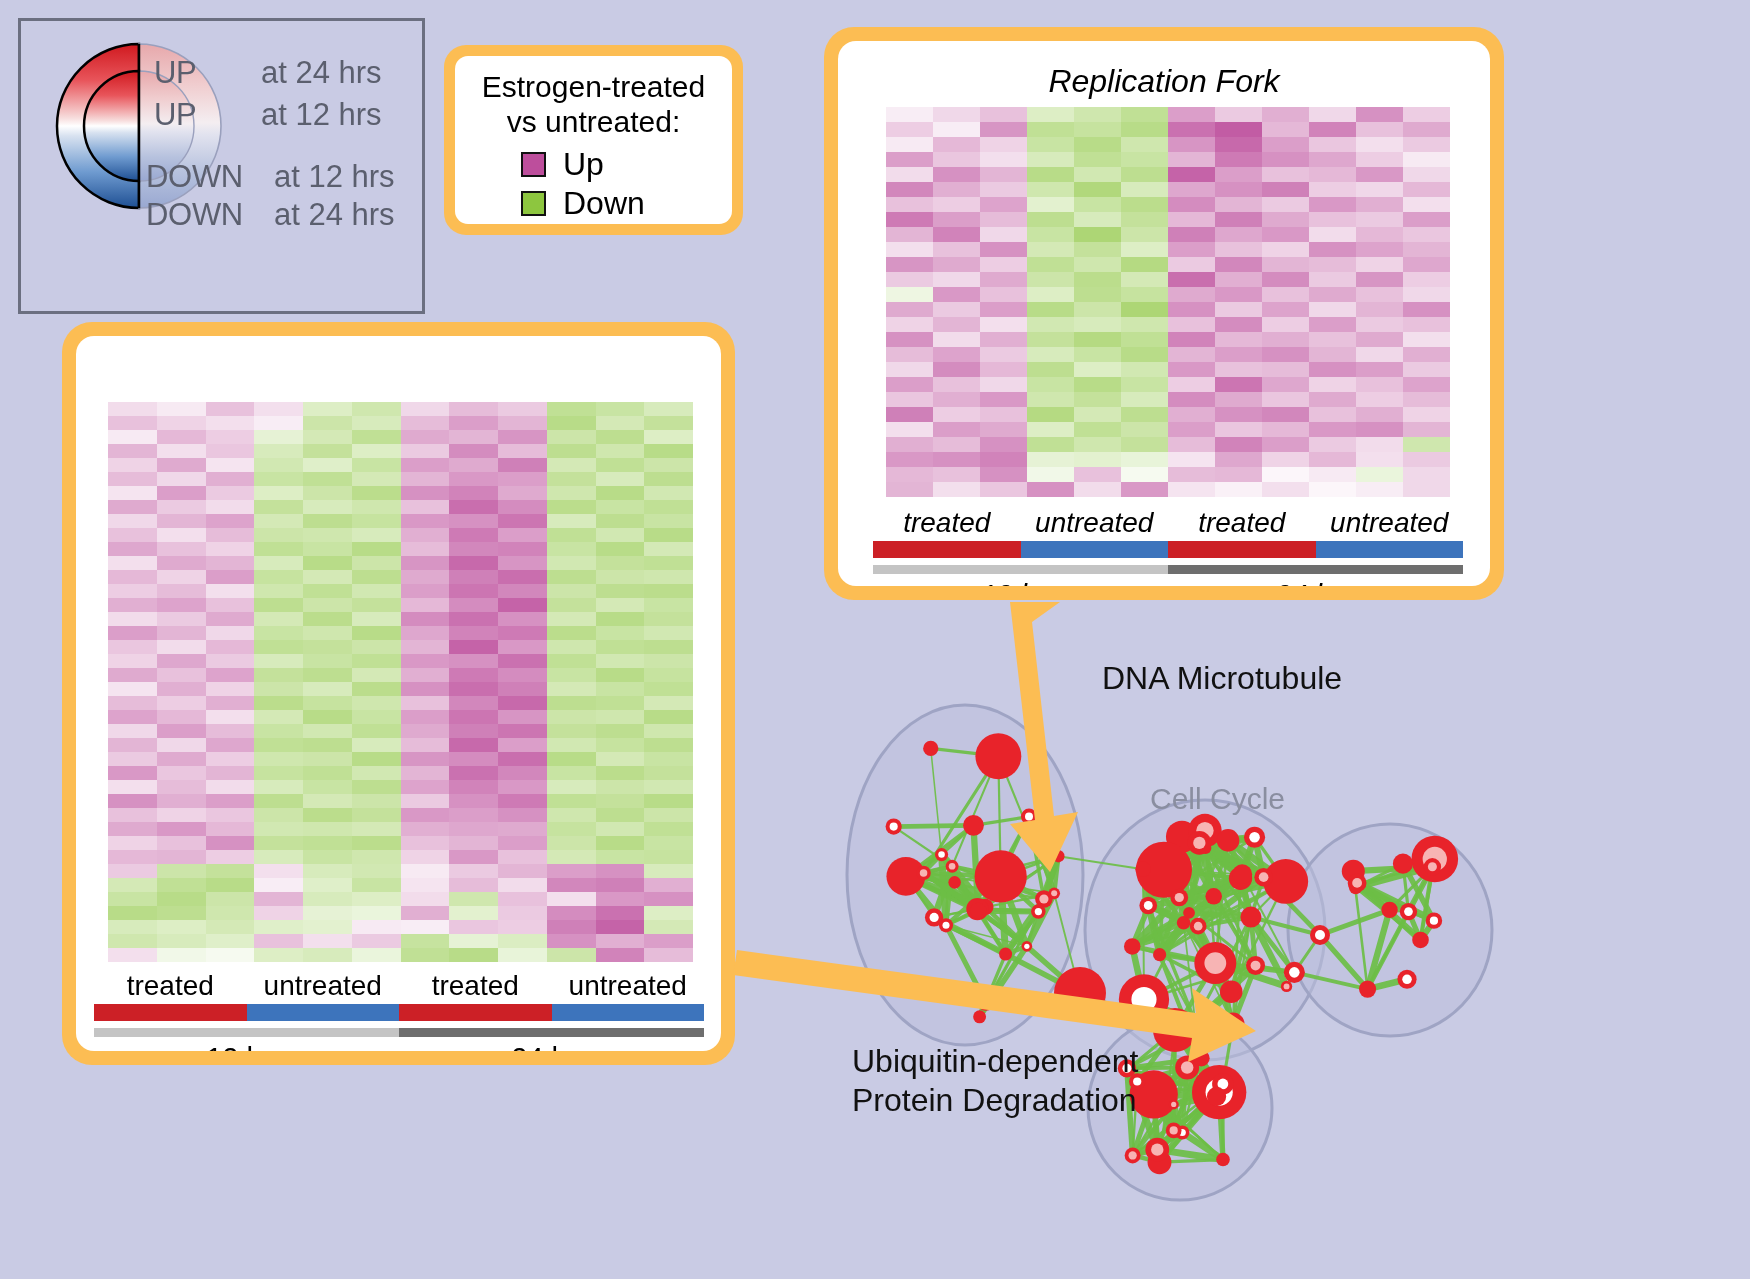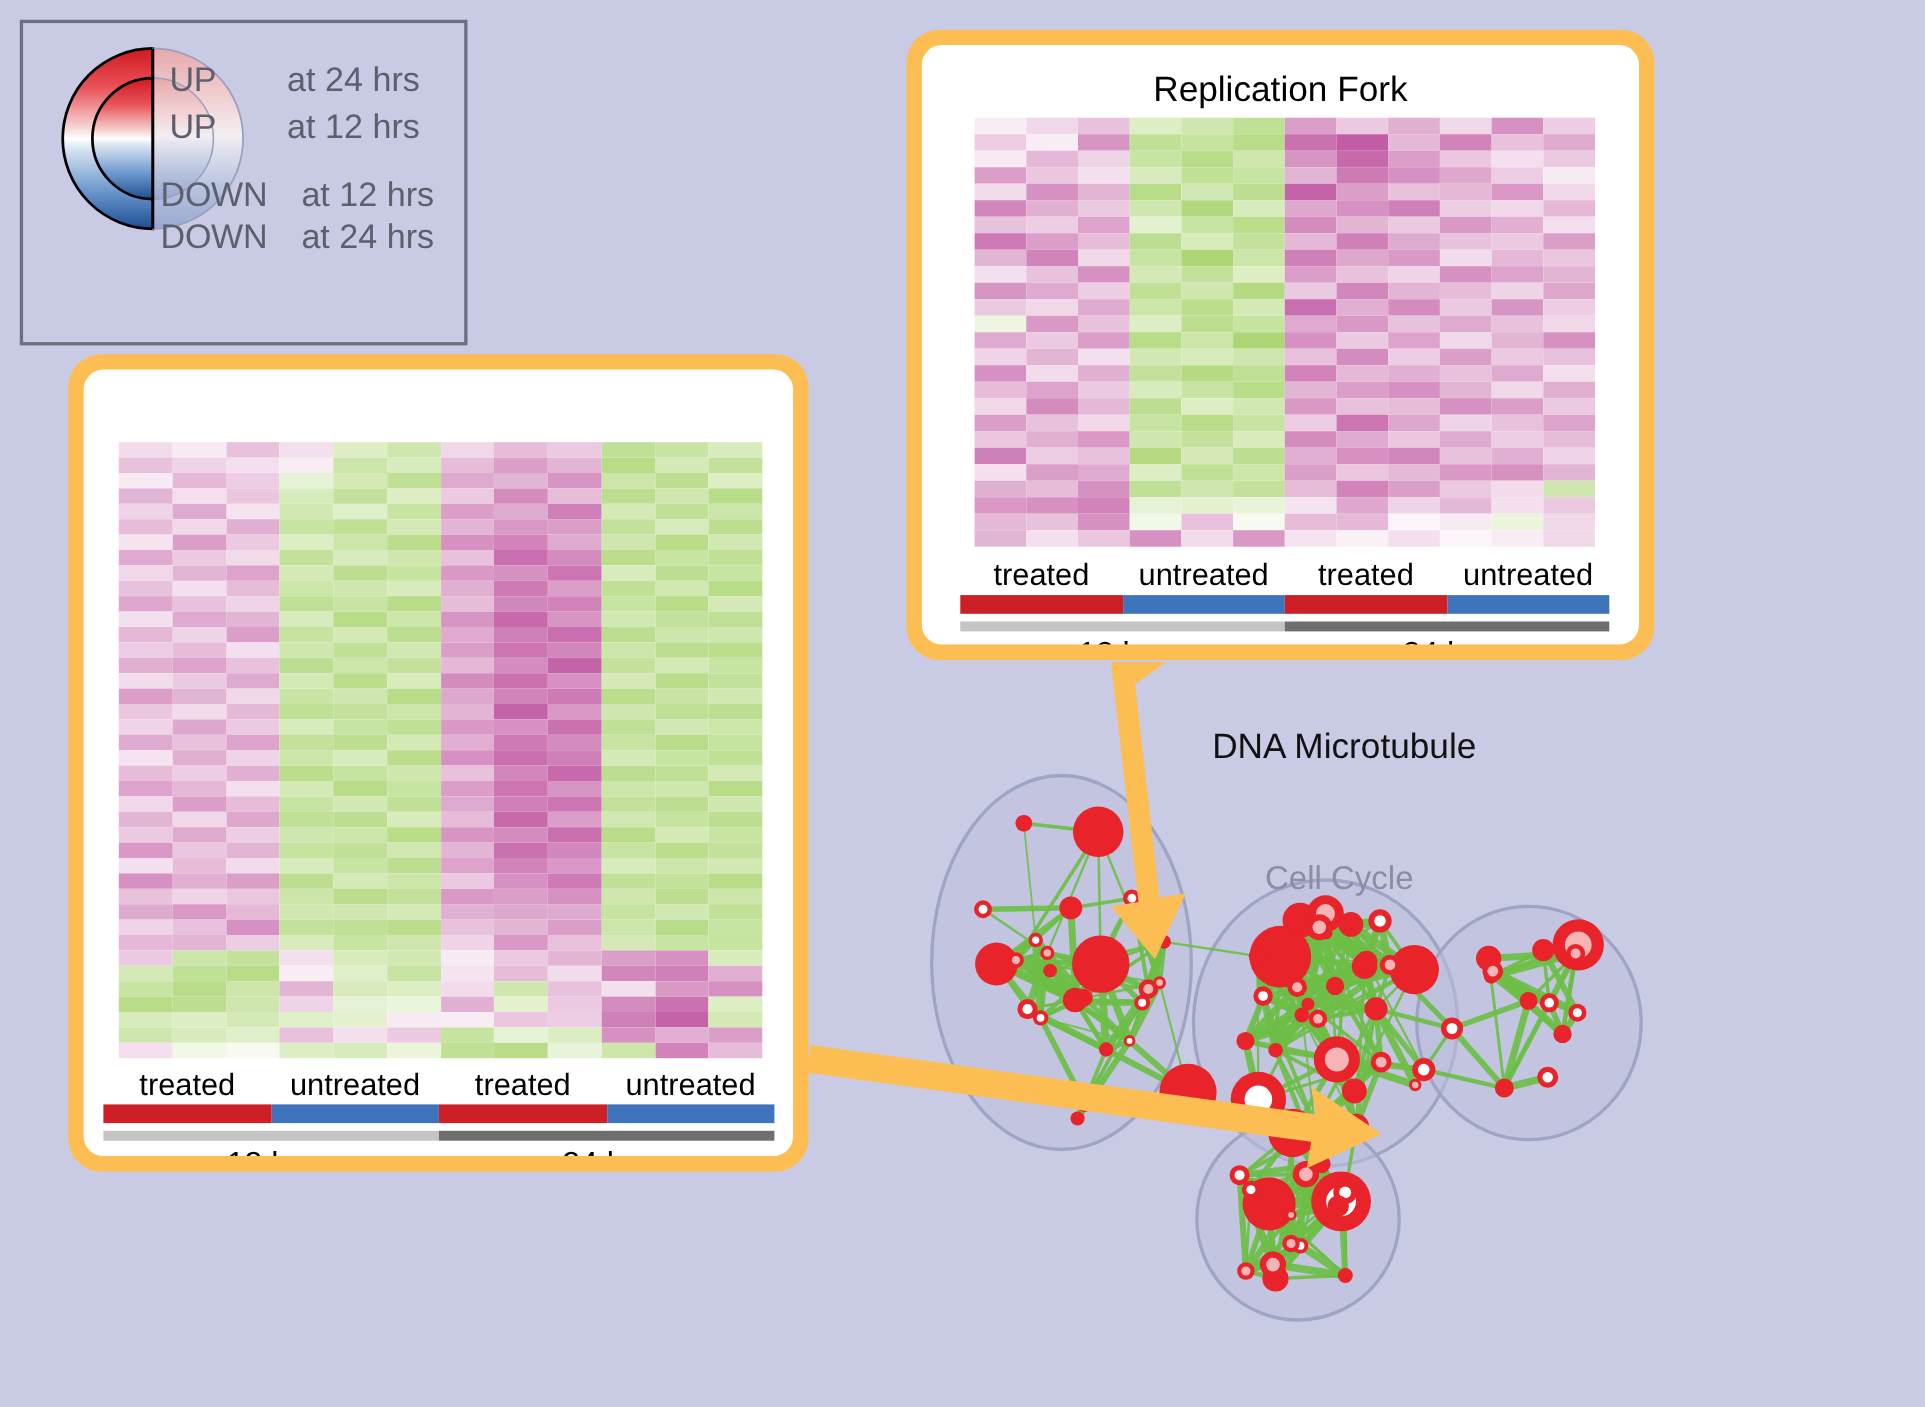--- a/index.html
+++ b/index.html
@@ -36,21 +36,21 @@
   #legend-card{left:444px;top:45px;width:299px;height:190px;border-radius:22px;padding:11px;}
   #legend-card .inner{border-radius:13px;}
   #legend-title{
     position:absolute;left:0;right:0;top:14px;text-align:center;
     font-size:30px;line-height:1.16;color:#000;
   }
   .legend-entry{position:absolute;left:66px;display:flex;align-items:center;gap:17px;}
   .legend-swatch{width:25px;height:25px;border:2px solid #111;box-sizing:border-box;display:block;}
   .legend-label{font-size:32px;color:#000;line-height:1;}
 
-  #repfork-card{left:824px;top:27px;width:680px;height:573px;}
+  #repfork-card{left:824px;top:27px;width:680px;height:573px;font-style:italic;}
   #apc-card{left:62px;top:322px;width:673px;height:743px;}
 
   .hm-title{
     position:absolute;left:0;right:0;text-align:center;font-size:32px;color:#000;font-weight:400;
   }
 
   .heatgrid{position:absolute;display:grid;}
   .heatgrid div{width:100%;height:100%;}
 
   
@@ -118,20 +118,36 @@
     <div class="ck-row" style="left:125px;top:138px;">DOWN</div>
     <div class="ck-hrs" style="left:253px;top:138px;">at 12 hrs</div>
 
     <div class="ck-row" style="left:125px;top:176px;">DOWN</div>
     <div class="ck-hrs" style="left:253px;top:176px;">at 24 hrs</div>
 
     <div id="ck-foot">
     </div>
   </div>
 
+  <div class="card" id="legend-card">
+    <div class="inner">
+      <div id="legend-title">
+        <div>Estrogen-treated</div>
+        <div>vs untreated:</div>
+      </div>
+      <div class="legend-entry" style="top:92px;">
+        <span class="legend-swatch" id="sw-up" style="background: rgb(189, 78, 156);"></span>
+        <span class="legend-label">Up</span>
+      </div>
+      <div class="legend-entry" style="top:131px;">
+        <span class="legend-swatch" id="sw-down" style="background: rgb(141, 198, 63);"></span>
+        <span class="legend-label">Down</span>
+      </div>
+    </div>
+  </div>
 
   <div class="card" id="repfork-card">
     <div class="inner">
       <div class="hm-title" style="top:22px;">Replication Fork</div>
       <div class="heatgrid" id="hm-rf" style="left: 48px; top: 66px; width: 564px; height: 390px; grid-template-columns: repeat(12, 1fr); grid-template-rows: repeat(26, 1fr);">
           <div style="background: rgb(248, 237, 245);"></div>
           <div style="background: rgb(240, 216, 233);"></div>
           <div style="background: rgb(232, 193, 220);"></div>
           <div style="background: rgb(221, 238, 197);"></div>
           <div style="background: rgb(207, 231, 174);"></div>
@@ -1496,14 +1512,18 @@
 
   <svg id="arrow-rf" width="1750" height="1279">
     <path d="M1060 602 L1010 602 L1035 820 L1010 824 L1050 872 L1078 812 L1054 816 L1032 622 Z" fill="#fcbd53"></path>
   </svg>
   <svg id="arrow-apc" width="1750" height="1279">
     <path d="M737 950 L1196 1013 L1192 988 L1256 1031 L1188 1062 L1192 1038 L733 975 Z" fill="#fcbd53"></path>
   </svg>
 
   <div class="netlabel" id="lbl-dna">DNA Microtubule</div>
   <div class="netlabel" id="lbl-cc">Cell Cycle</div>
+  <div class="netlabel" id="lbl-ub">
+    <div>Ubiquitin-dependent</div>
+    <div>Protein Degradation</div>
+  </div>
 
 </div>
 
 </body></html>

